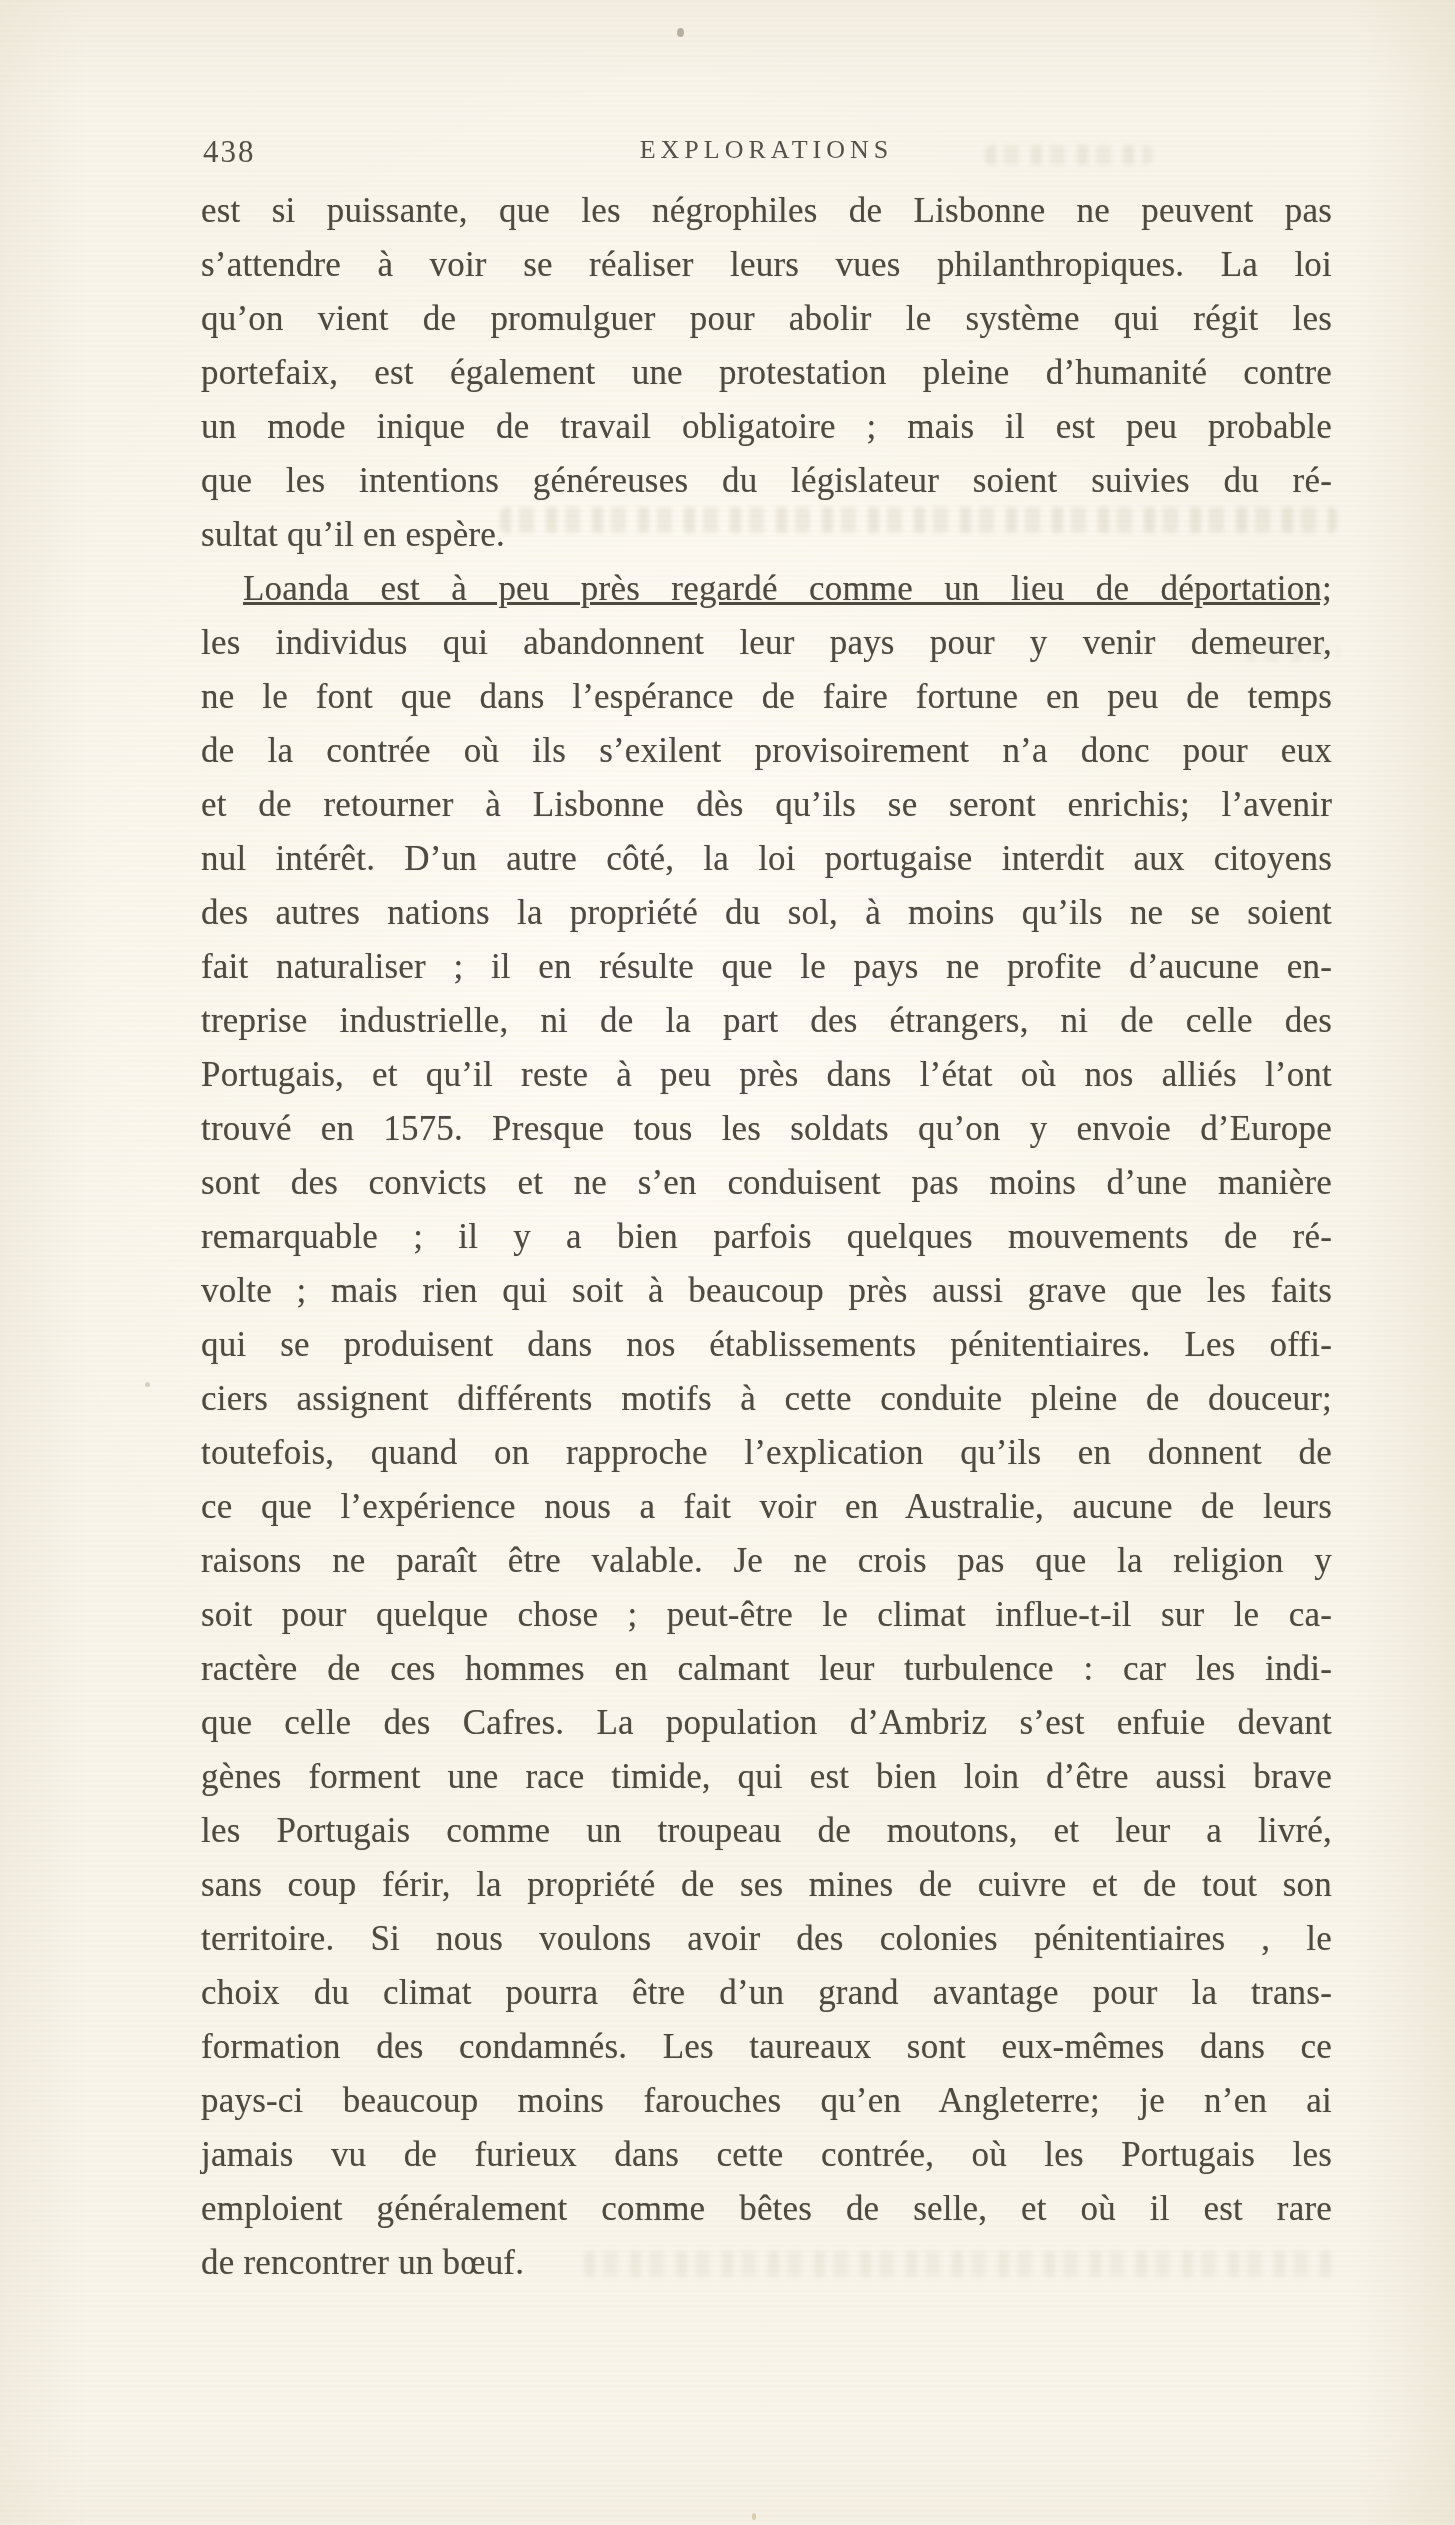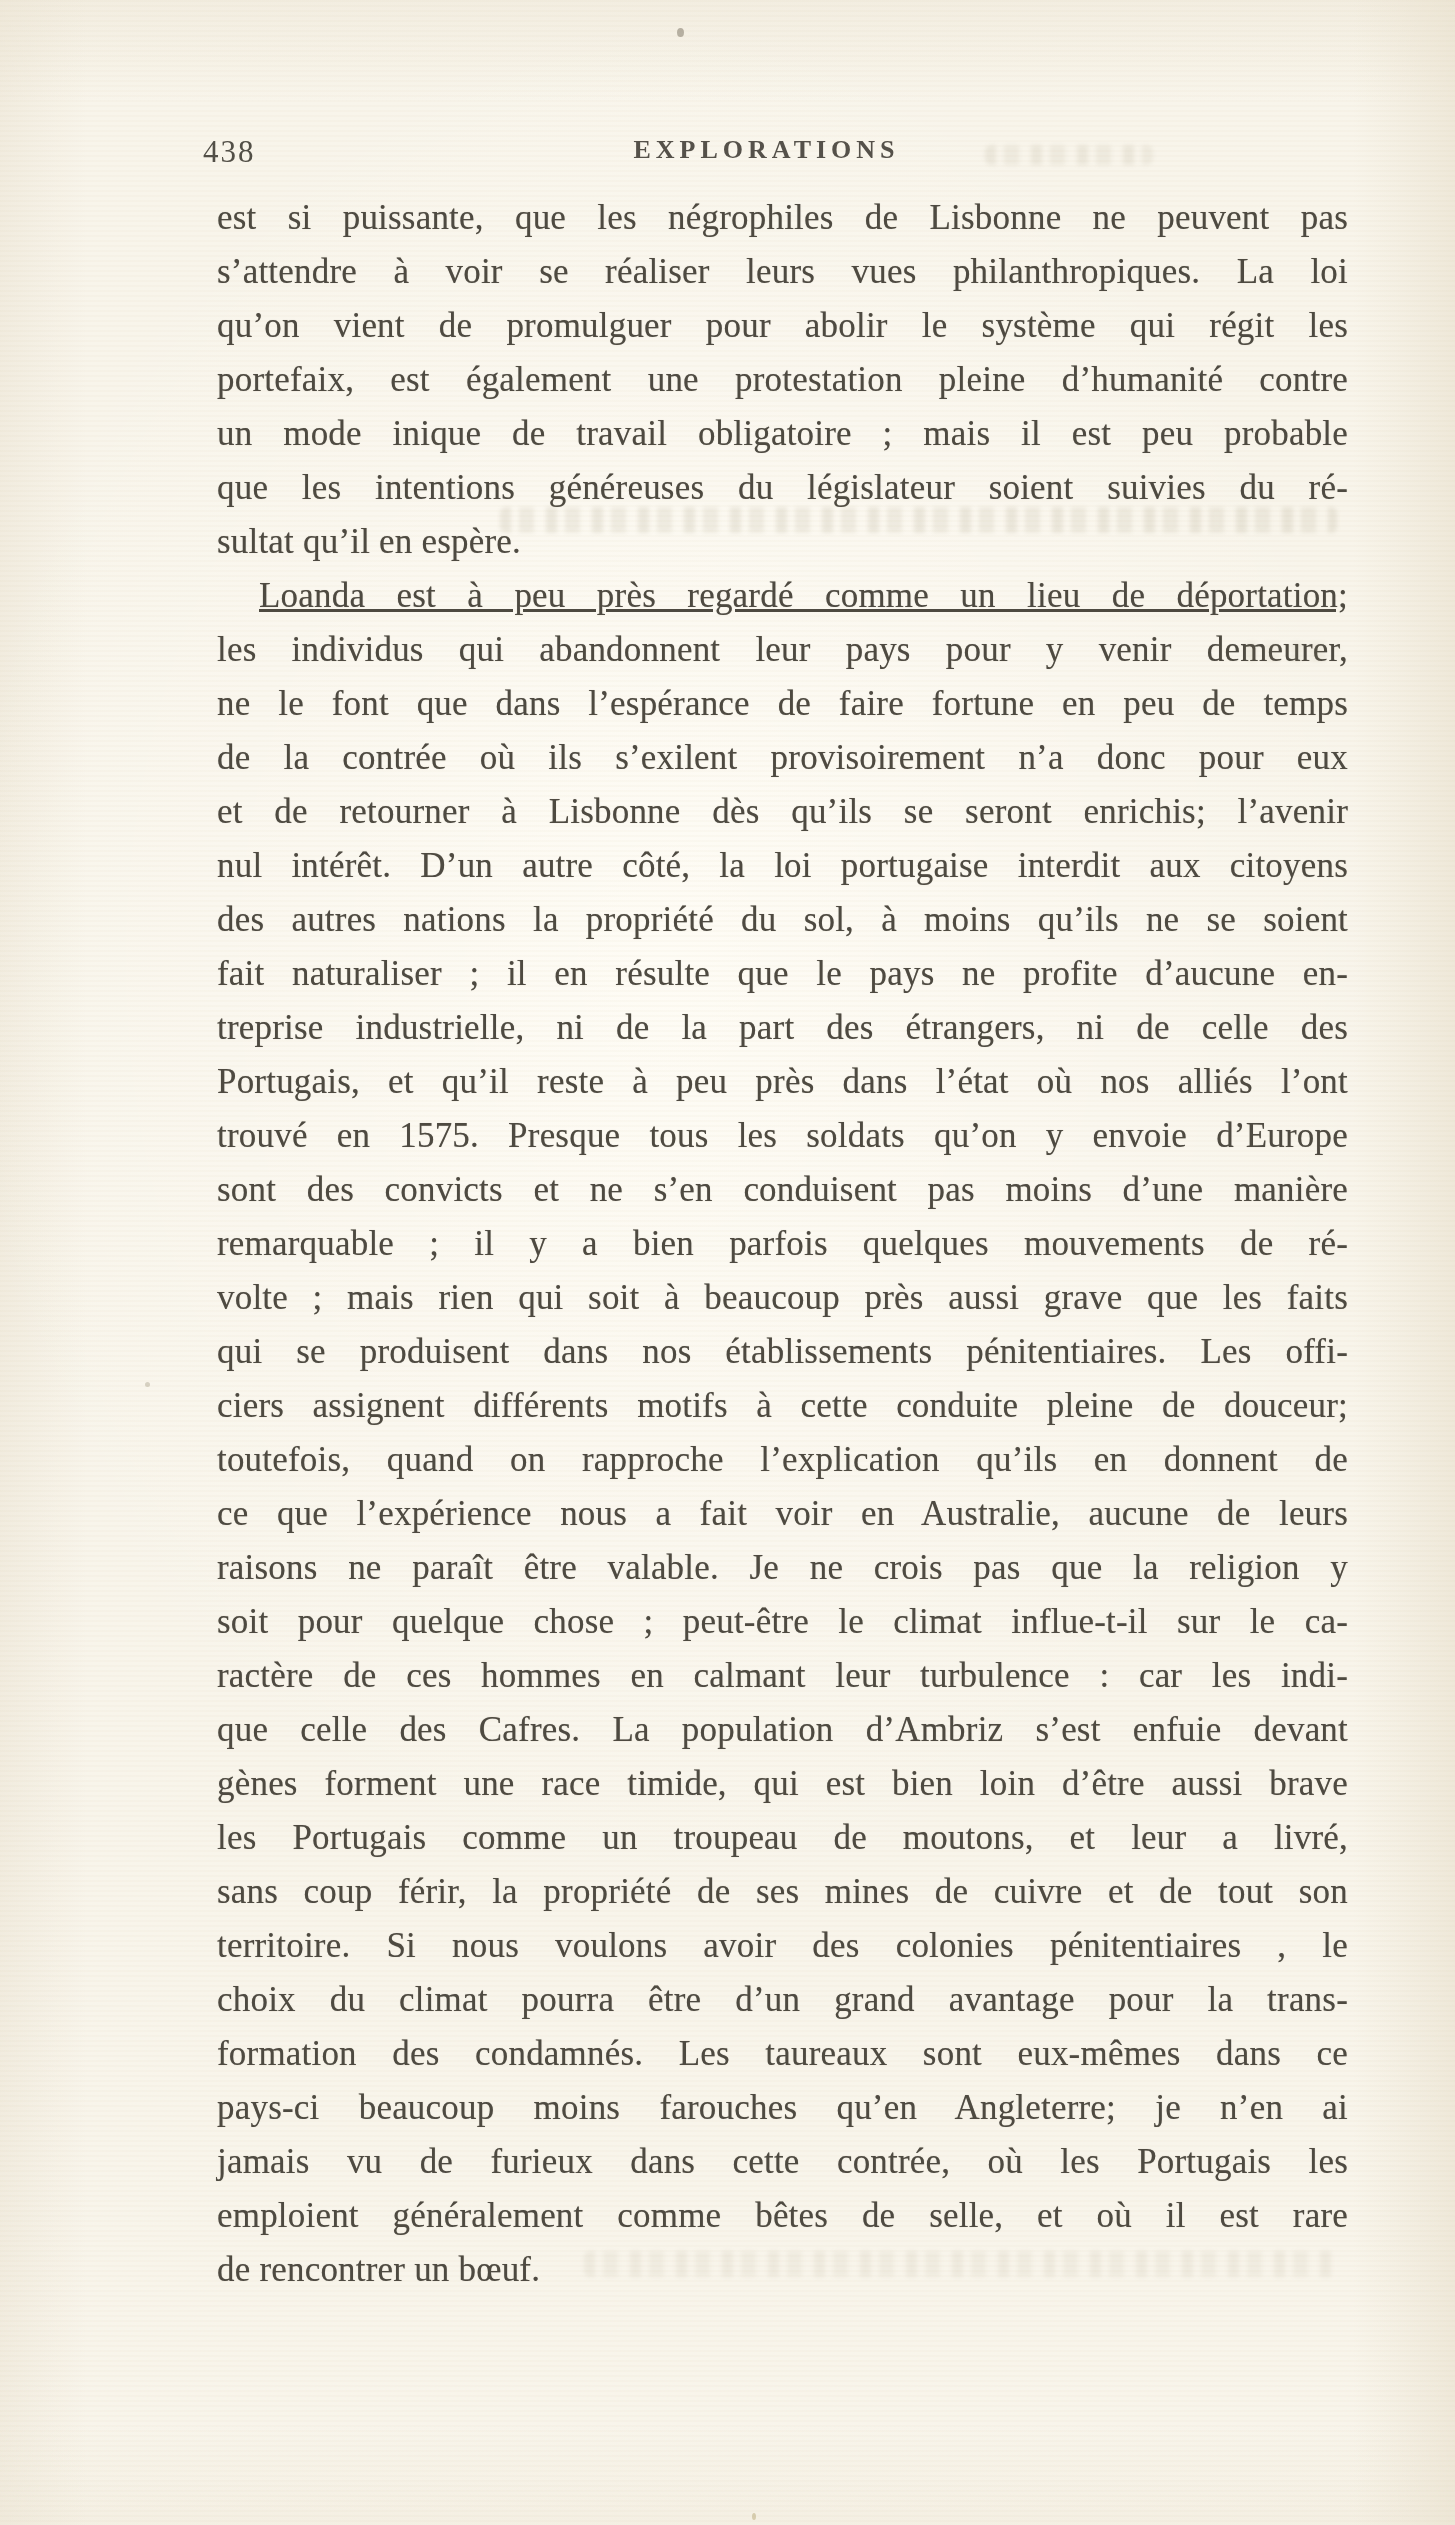--- a/index.html
+++ b/index.html
@@ -50,35 +50,34 @@
     letter-spacing: 2px;
     color: #524f47;
   }
   .runtitle {
     position: absolute;
     left: 0;
     right: 0;
     top: 4px;
     text-align: center;
     font-size: 26px;
-    font-weight: bold;
+    font-weight: normal;
     letter-spacing: 5px;
     color: #55514a;
   }
 
   .textblock {
     position: absolute;
     left: 201px;
-    top: 191px;
+    top: 184px;
     width: 1131px;
     color: #4e4a41;
     font-size: 35px;
     letter-spacing: 0.2px;
     text-shadow: 0 0 0.7px rgba(78,74,65,0.45);
-    margin-left: 16px;
   }
   .line {
     height: 54px;
     line-height: 54px;
     text-align: justify;
     text-align-last: justify;
     white-space: nowrap;
   }
   .line.indent { text-indent: 42px; text-decoration: underline; }
   .line.lastline {

